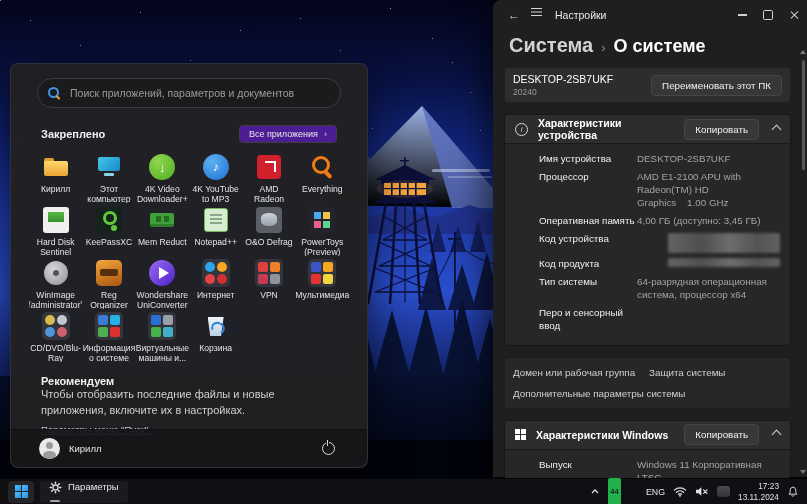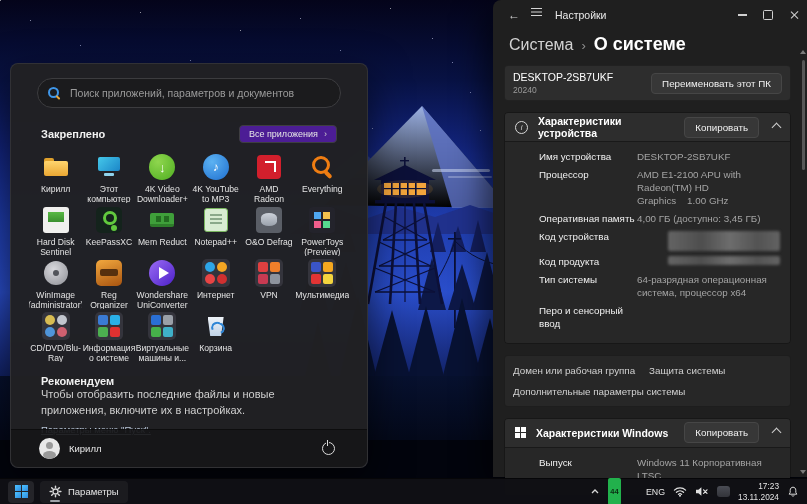--- a/index.html
+++ b/index.html
@@ -98,21 +98,21 @@
   .tb-burger span{width:11px;height:1.4px;background:#d4d4d4;display:block;box-shadow:0 3.5px 0 #d4d4d4,0 7px 0 #d4d4d4;margin-top:-7px;}
   .tb-title{font-size:10.5px;color:#eaeaea;margin-left:8px;}
   .tb-controls{margin-left:auto;display:flex;height:30px;}
   .tb-btn{width:26px;display:flex;align-items:center;justify-content:center;}
   .glyph-min{width:9px;height:1.2px;background:#d0d0d0;}
   .glyph-max{width:8px;height:8px;border:1.1px solid #d0d0d0;border-radius:1.5px;}
   .glyph-close{position:relative;width:10px;height:10px;}
   .glyph-close::before,.glyph-close::after{content:"";position:absolute;left:4.5px;top:0;width:1.2px;height:10px;background:#d0d0d0;}
   .glyph-close::before{transform:rotate(45deg);}  .glyph-close::after{transform:rotate(-45deg);}
   .breadcrumb{display:flex;align-items:baseline;gap:8px;padding:4px 16px 8px;}
-  .bc-root{font-size:16px;font-weight:normal;color:#d2d2d2;}
+  .bc-root{font-size:20px;font-weight:bold;color:#d2d2d2;}
   .bc-sep{font-size:13px;color:#8f8f8f;}
   .bc-page{font-size:18px;font-weight:bold;color:#ffffff;}
   .content{padding:2px 16px 0 11px;}
   .device-card{background:#2d2d2d;border:1px solid rgba(0,0,0,.25);border-radius:4px;height:30px;
     display:flex;align-items:center;padding:2px 8px;box-sizing:content-box;}
   .dc-name{font-size:10.5px;color:#fff;line-height:1.25;}
   .dc-sub{font-size:8.5px;color:#9a9a9a;}
   .win-btn{margin-left:auto;background:#373737;border:1px solid #464646;border-radius:4px;color:#f0f0f0;
     font-size:9.8px;padding:4px 10px;font-family:inherit;white-space:nowrap;}
   .card{margin-top:11px;border-radius:4px;overflow:hidden;border:1px solid rgba(0,0,0,.25);}
@@ -141,21 +141,21 @@
   .v-arrow{position:absolute;right:-1px;width:0;height:0;border-left:3.5px solid transparent;border-right:3.5px solid transparent;}
   .v-arrow.up{top:-6px;border-bottom:4px solid #7a7a7a;}
   .v-arrow.down{bottom:-8px;border-top:4px solid #7a7a7a;}
   
   #taskbar{position:absolute;left:0;bottom:0;width:807px;height:26px;z-index:6;background:rgba(16,16,20,.96);
     border-top:1px solid rgba(0,0,0,.6);display:flex;align-items:center;padding:0 8px;box-sizing:border-box;}
   .tb-start{width:26px;height:22px;border-radius:4px;background:rgba(255,255,255,.09);display:flex;align-items:center;justify-content:center;}
   .winflag{width:13px;height:13px;display:grid;grid-template-columns:6px 6px;grid-template-rows:6px 6px;gap:1px;}
   .winflag span{background:linear-gradient(135deg,#4cc2ff,#2f8ce0);}
   .tb-app{margin-left:6px;height:22px;border-radius:4px;background:rgba(255,255,255,.05);
-    display:flex;align-items:center;gap:6px;padding:0 9px;position:relative;}
+    display:flex;gap:6px;padding:0 9px;position:relative;}
   .tb-app .runline{position:absolute;left:10px;bottom:1px;width:10px;height:2px;border-radius:1px;background:#9fa2a8;}
   .tb-app-label{font-size:9.5px;color:#e6e6e6;}
   .tray{margin-left:auto;display:flex;align-items:center;gap:8px;}
   .tray-badge{width:13px;height:27px;border-radius:2px;background:#22b14c;color:#0c2c14;font-size:7.5px;font-weight:bold;
     display:flex;align-items:center;justify-content:center;}
   .tray-lang{font-size:8.8px;color:#e4e4e4;padding-left:17px;}
   .tray-dark-icon{width:13px;height:11px;border-radius:3px;background:linear-gradient(180deg,#4a4c54,#33343a);}
   .tray-clock{text-align:right;font-size:8.3px;color:#e4e4e4;line-height:1.25;}
   svg.ticon{display:block;}
 </style>

